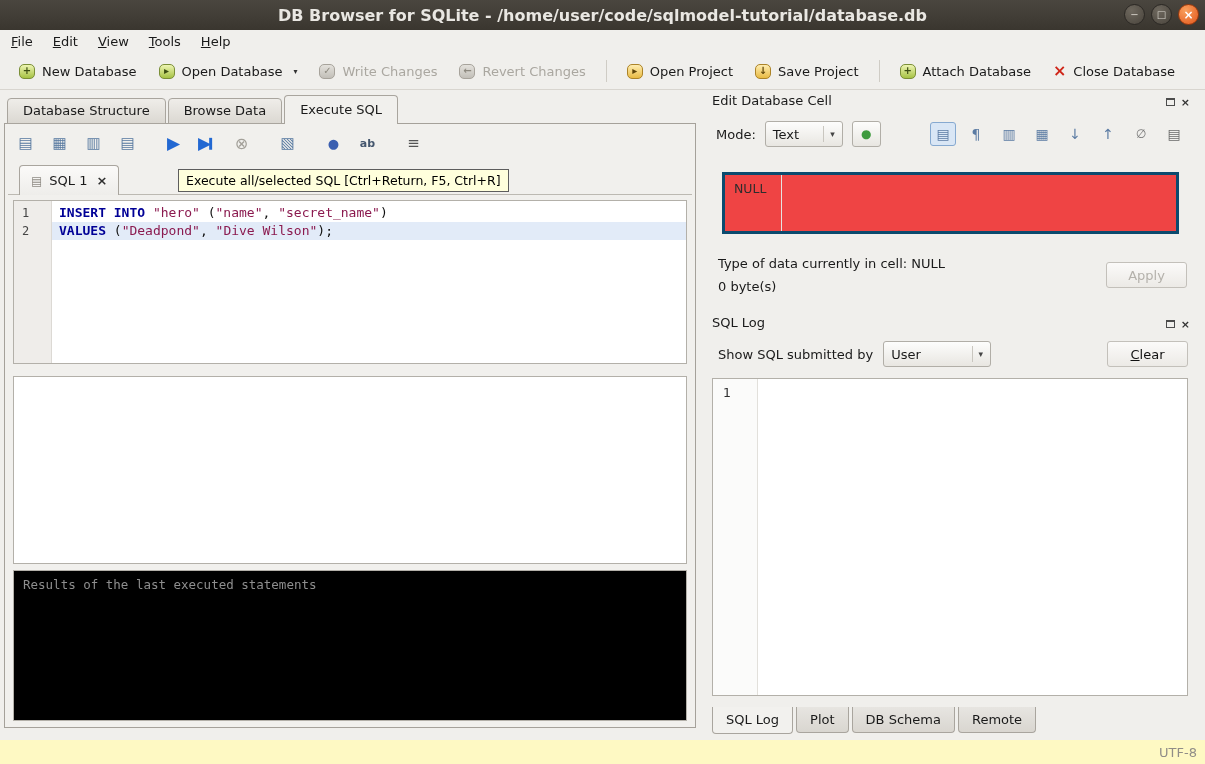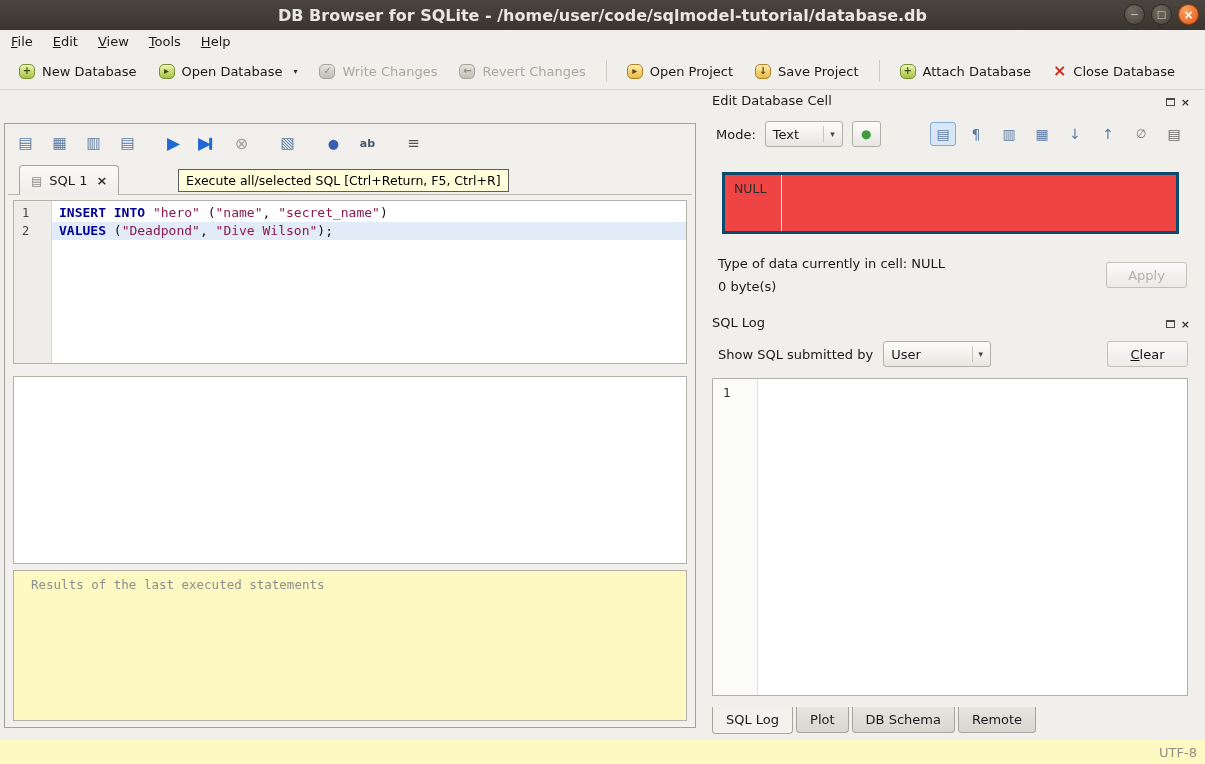--- a/index.html
+++ b/index.html
@@ -82,21 +82,21 @@
     color:#454545; font-size:12px; line-height:18px; padding:3px 0 0 8px; }
   .code { flex:1; font-size:13px; line-height:18px; padding-top:3px; color:#0f0f0f; overflow:hidden; }
   .cl { white-space:pre; padding-left:7px; height:18px; }
   .cl.hl { background:#e2ebf8; }
   .kw { color:#000096; font-weight:bold; }
   .str { color:#8b1a4f; }
 
   .grid { position:absolute; top:252px; left:8px; right:8px; height:188px;
     background:#fff; border:1px solid #b3b0a9; }
   .resultbox { position:absolute; top:446px; left:8px; right:8px; bottom:6px;
-    background:#fef9c3; border:1px solid #b3b0a9; padding:6px 17px;
+    background:#000000; border:1px solid #b3b0a9; padding:6px 9px;
     font-family:"DejaVu Sans Mono", monospace; font-size:12.5px; color:#8e8e8e; }
 
   .tooltip { position:absolute; top:79px; left:178px; z-index:30;
     background:#ffffdc; border:1px solid #5d5d5d; padding:3px 7px;
     font-size:12.5px; white-space:nowrap; color:#000; }
 
   
   .right { position:absolute; top:0; left:704px; right:8px; height:100%; }
   .dock-title { position:absolute; left:8px; font-size:13px; }
   .mini-btns { position:absolute; right:7px; display:flex; gap:6px; align-items:center; height:14px; }
@@ -202,20 +202,25 @@
   </div>
   <div class="tb-btn">
     <span class="icon-x">×</span>
     <span>Close Database</span>
   </div>
 </div>
 
 <div class="main">
 
   <div class="left">
+    <div class="top-tabs">
+      <div class="top-tab">Database Structure</div>
+      <div class="top-tab">Browse Data</div>
+      <div class="top-tab active">Execute SQL</div>
+    </div>
 
     <div class="frame">
       <div class="sqltb">
         <div class="tbi">▤</div>
         <div class="tbi">▦</div>
         <div class="tbi">▥</div>
         <div class="tbi">▤</div>
         <div class="tbi play grp">▶</div>
         <div class="tbi play">
             <span>▶</span>

